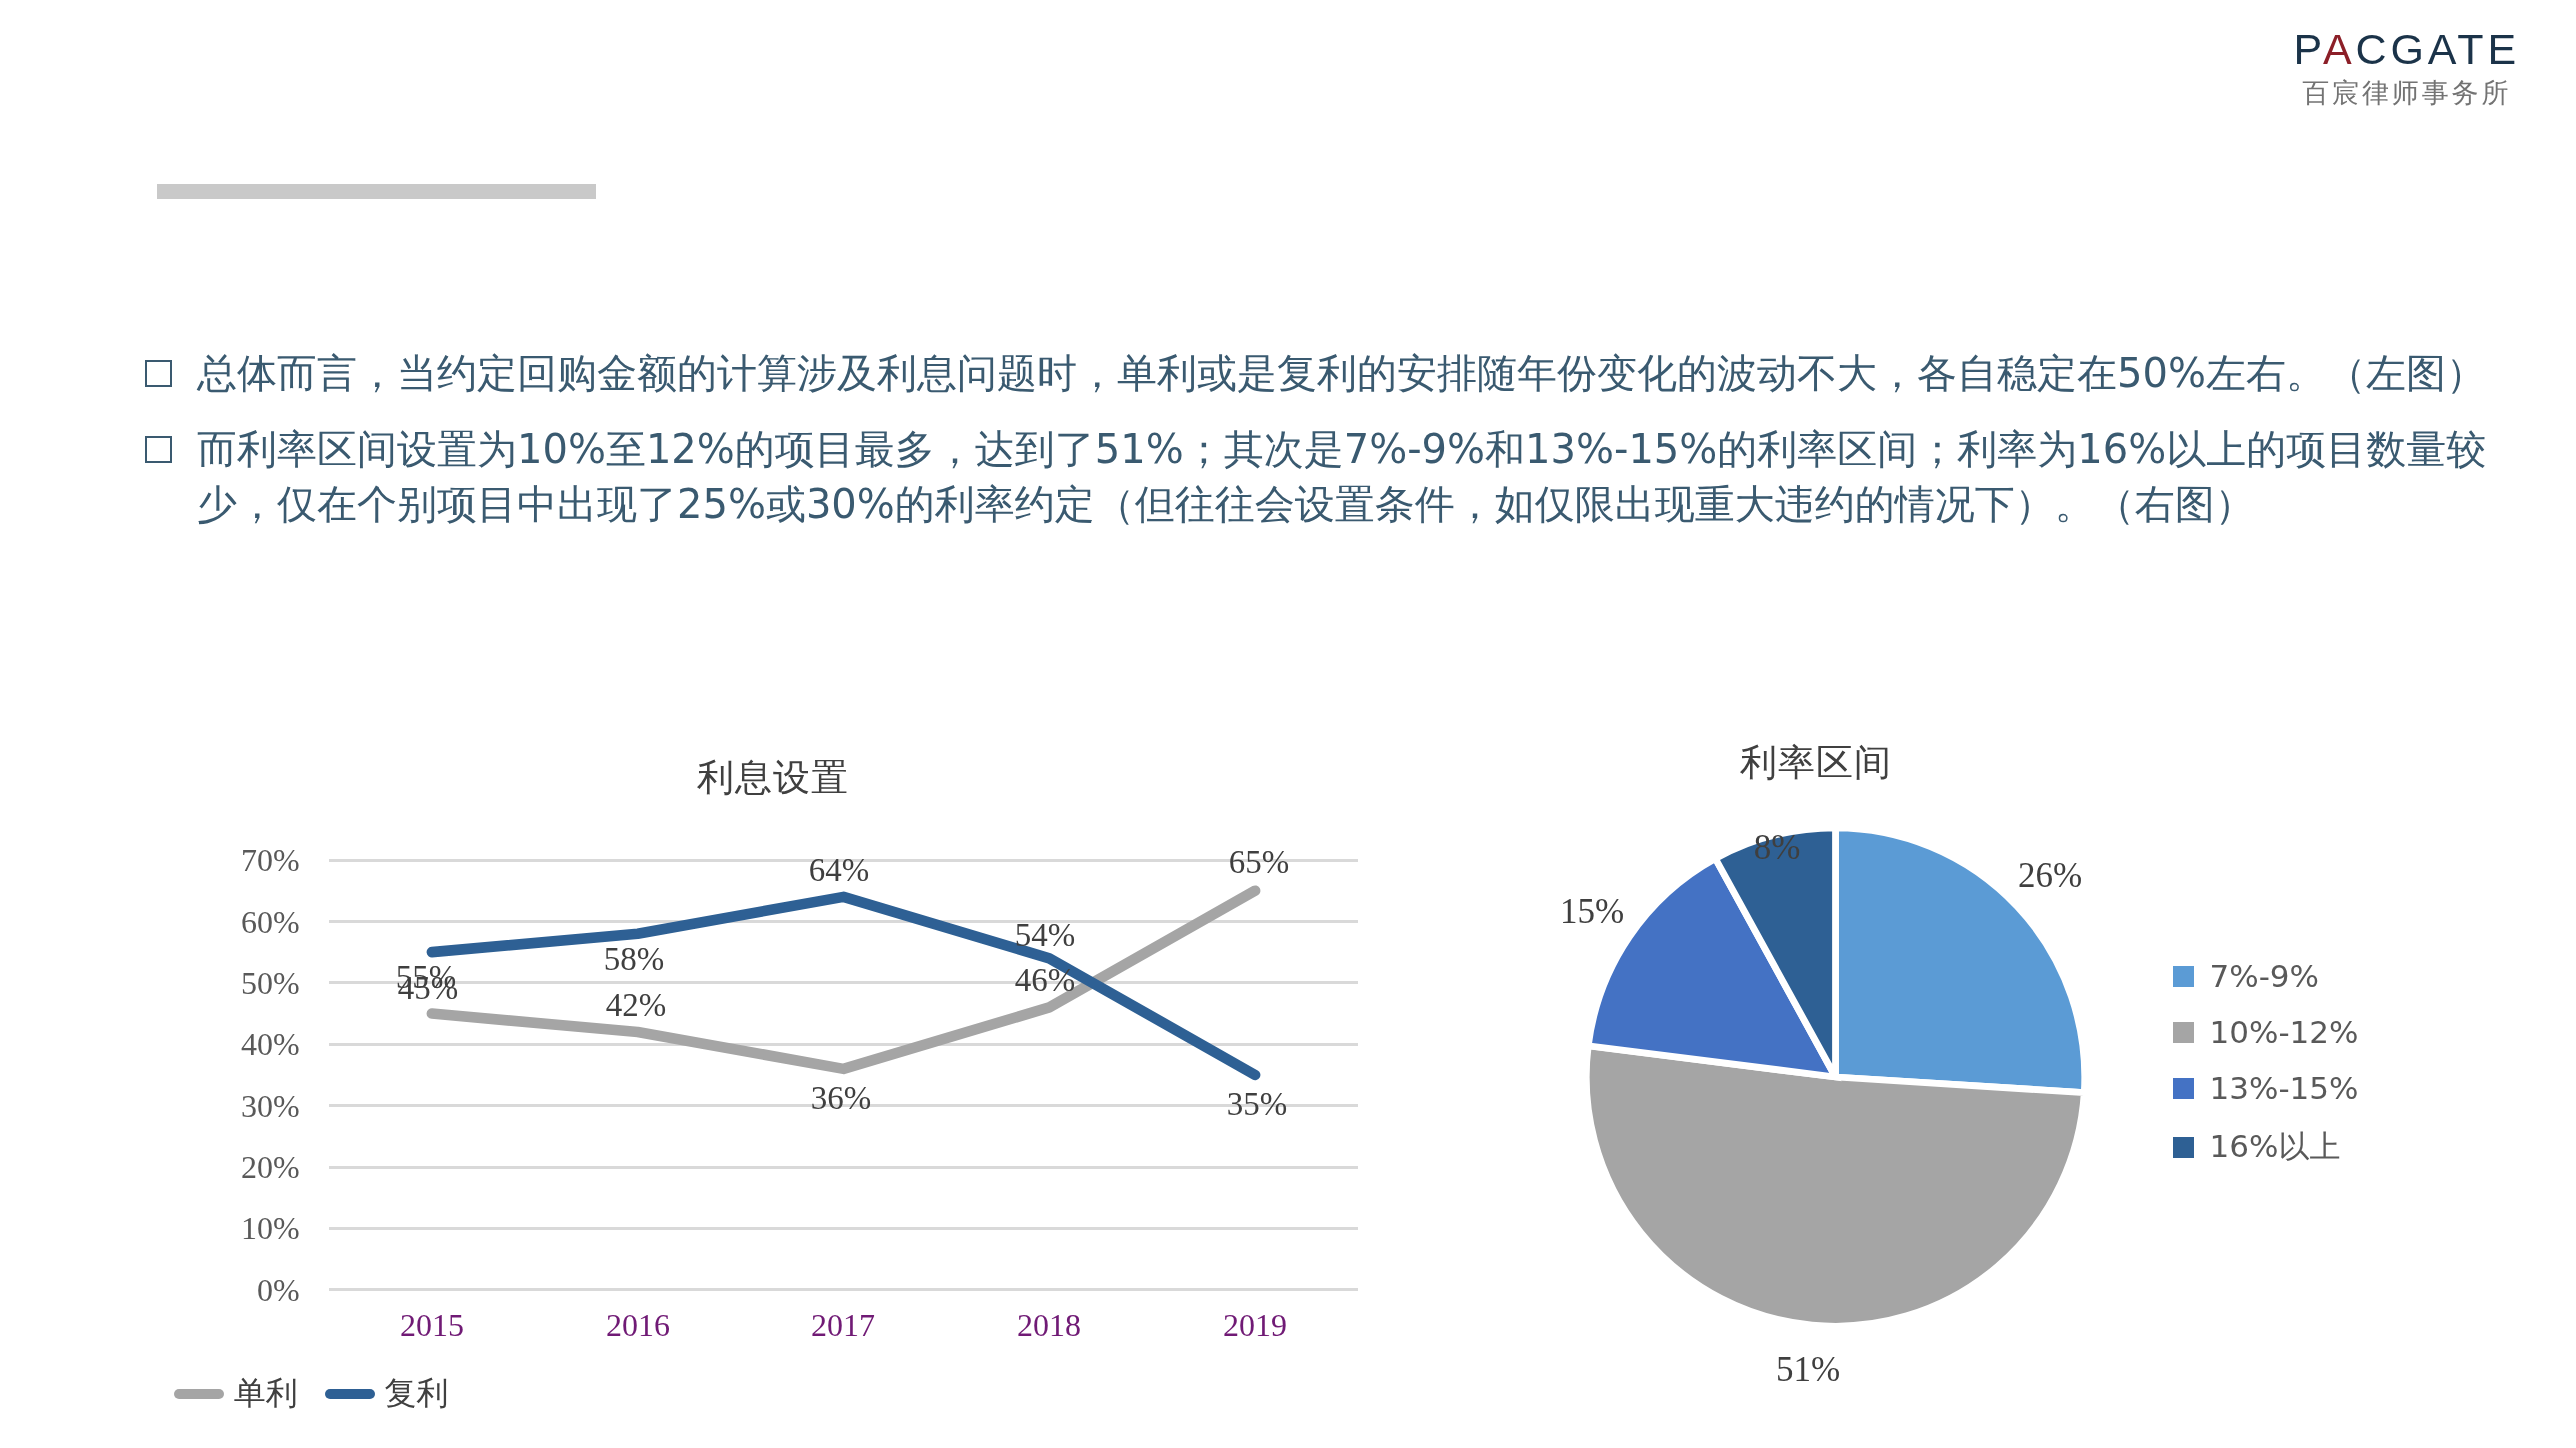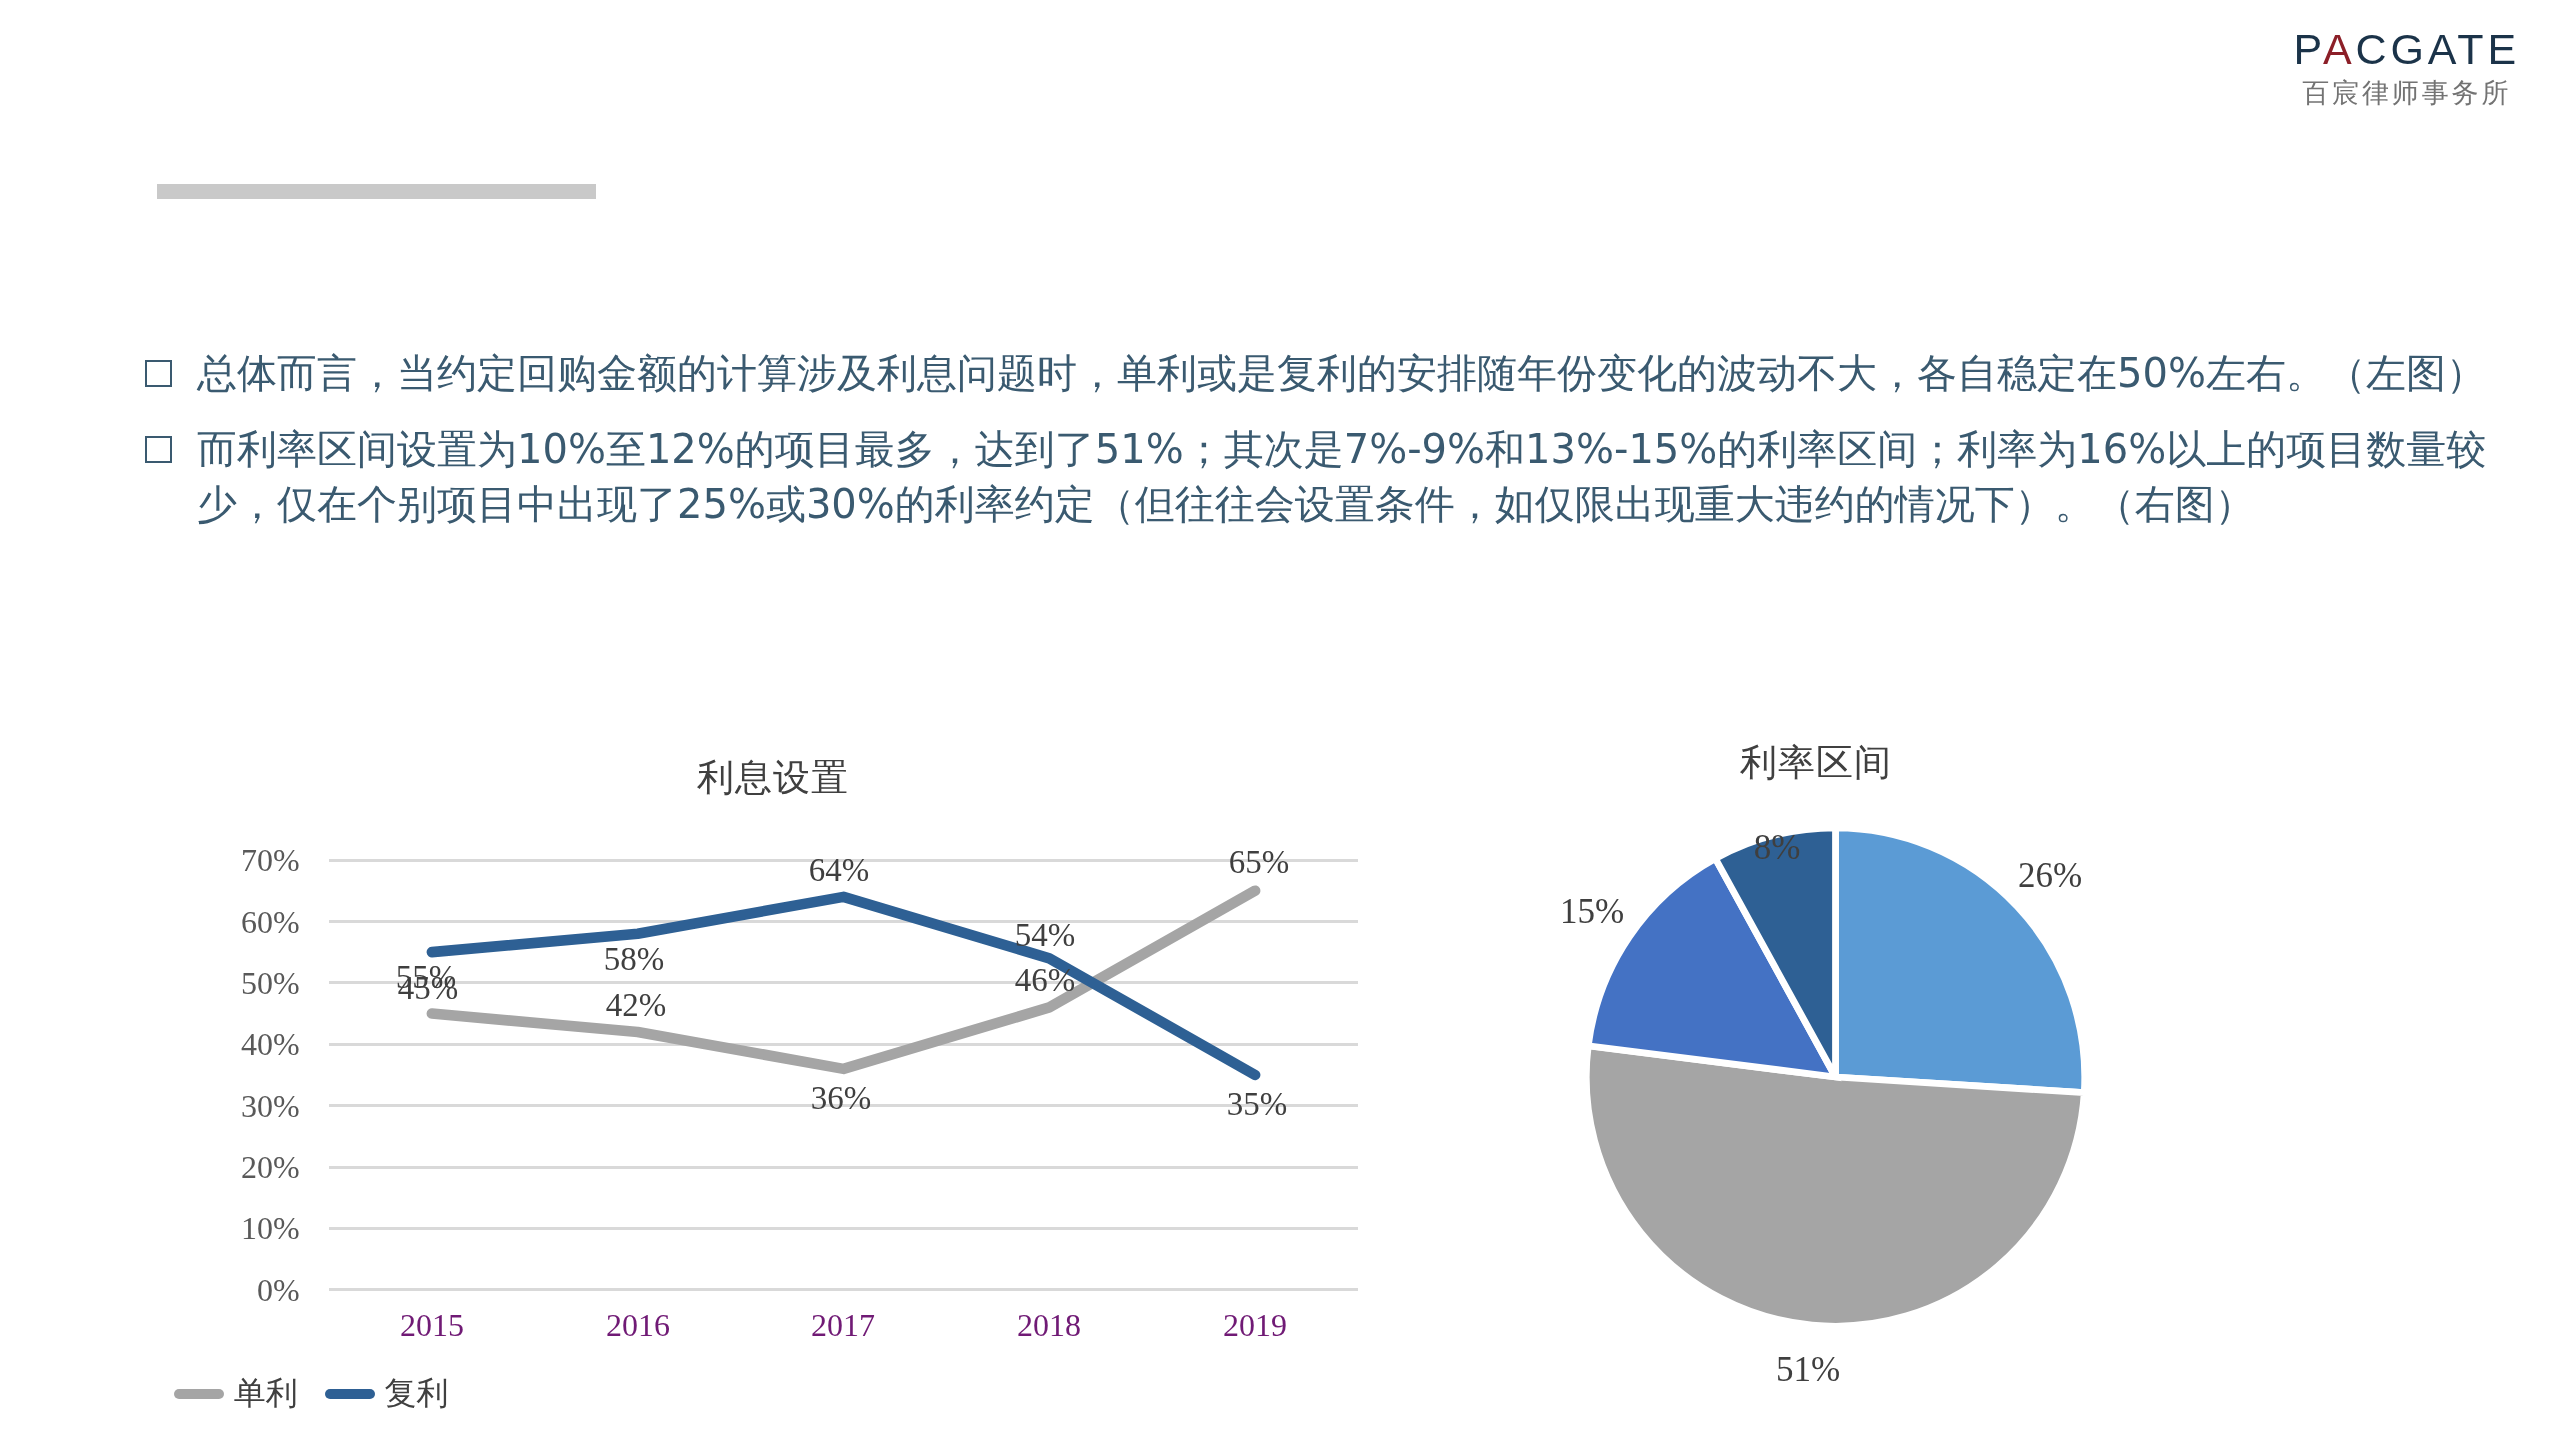--- a/index.html
+++ b/index.html
@@ -204,17 +204,35 @@
             <path d="M 280 265 L 24.03440706086471 232.6640257404095 A 258 258 0 0 1 155.70755208175746 38.91287654868319 Z" fill="#4472C4" stroke="#ffffff" stroke-width="7"></path>
             <path d="M 280 265 L 155.70755208175746 38.91287654868319 A 258 258 0 0 1 279.99999999999994 7 Z" fill="#2E6094" stroke="#ffffff" stroke-width="7"></path>
           </svg>
         <div id="pc-dlabels">
             <div class="pc-dlabel" style="left: 485px; top: 55px;">26%</div>
             <div class="pc-dlabel" style="left: 243px; top: 549px;">51%</div>
             <div class="pc-dlabel" style="left: 27px; top: 91px;">15%</div>
             <div class="pc-dlabel" style="left: 212px; top: 27px;">8%</div>
           </div>
       </div>
+      <div class="pc-legend" id="pc-legend">
+          <div class="pc-leg-item">
+            <span class="pc-leg-box" style="background: rgb(91, 155, 213);"></span>
+            <span class="pc-leg-label">7%-9%</span>
+          </div>
+          <div class="pc-leg-item">
+            <span class="pc-leg-box" style="background: rgb(165, 165, 165);"></span>
+            <span class="pc-leg-label">10%-12%</span>
+          </div>
+          <div class="pc-leg-item">
+            <span class="pc-leg-box" style="background: rgb(68, 114, 196);"></span>
+            <span class="pc-leg-label">13%-15%</span>
+          </div>
+          <div class="pc-leg-item">
+            <span class="pc-leg-box" style="background: rgb(46, 96, 148);"></span>
+            <span class="pc-leg-label">16%以上</span>
+          </div>
+        </div>
     </div>
 
   </div>
 </div>
 
 
 </body></html>

